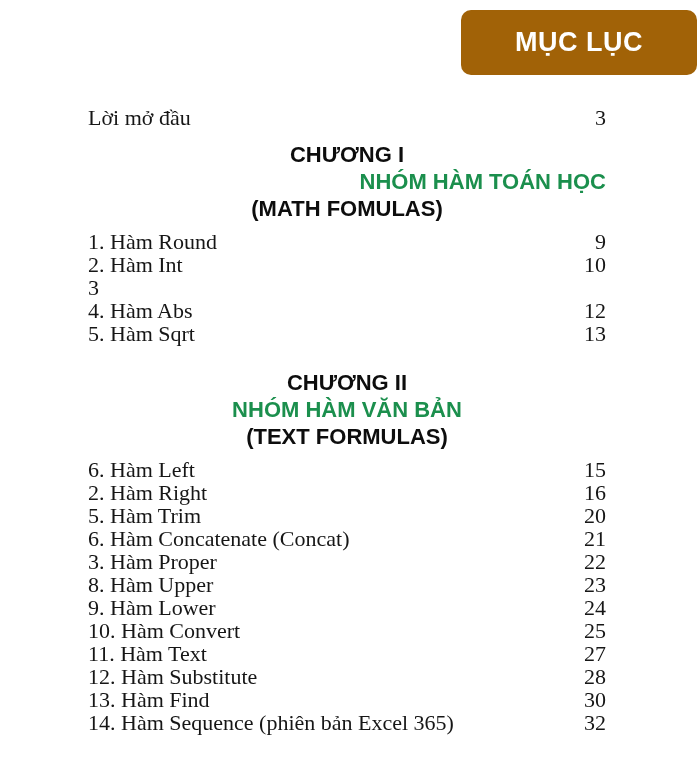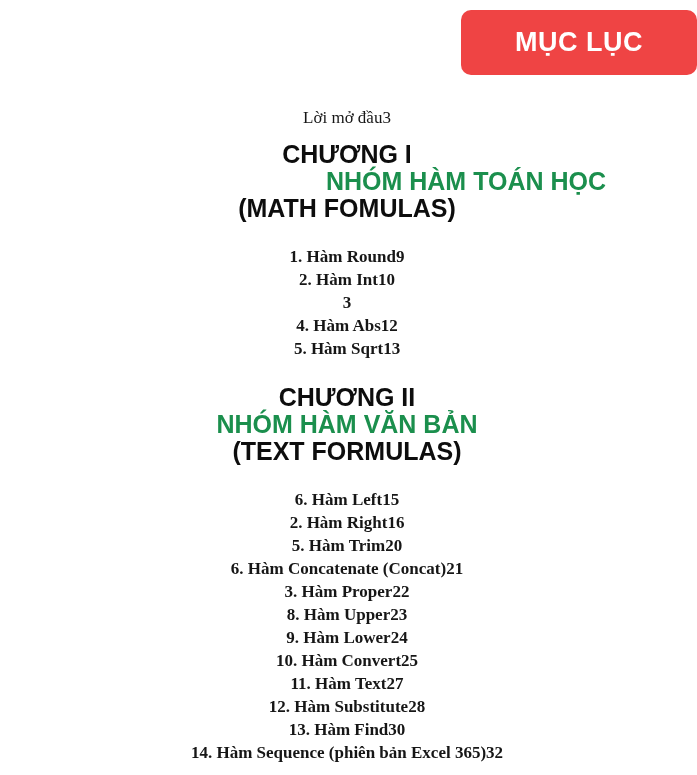--- a/index.html
+++ b/index.html
@@ -25,45 +25,45 @@
     font-weight: 700;
     font-size: 27px;
     letter-spacing: 0.5px;
     color: #ffffff;
   }
   .content {
     padding: 106px 91px 0 88px;
   }
   .toc-row {
     display: flex;
-    justify-content: center;
+    justify-content: space-between;
     align-items: baseline;
-    font-size: 17px;
+    font-size: 22px;
     line-height: 23px;
   }
   .chapter { margin-top: 12px; }
   .chapter + .chapter { margin-top: 24px; }
   .chapter-title,
   .chapter-subtitle,
   .chapter-subtitle-en {
     font-family: "Liberation Sans", sans-serif;
     font-weight: 700;
-    font-size: 25px;
+    font-size: 22px;
     line-height: 27px;
     text-align: center;
     color: #0d0d0d;
   }
-  .toc-list { margin-top: 23px; font-weight: bold; }
+  .toc-list { margin-top: 8px; }
 </style>
 </head>
 <body>
 
 <div class="page">
 
-  <div class="banner" style="background: #ef4444;">
+  <div class="banner" style="background: #a16207;">
     <span class="banner-title" style="color: rgb(255, 255, 255);">MỤC LỤC</span>
   </div>
 
   <div class="content">
 
     <div class="toc-row">
       <span class="row-label">Lời mở đầu</span>
       <span class="row-page">3</span>
     </div>
 

